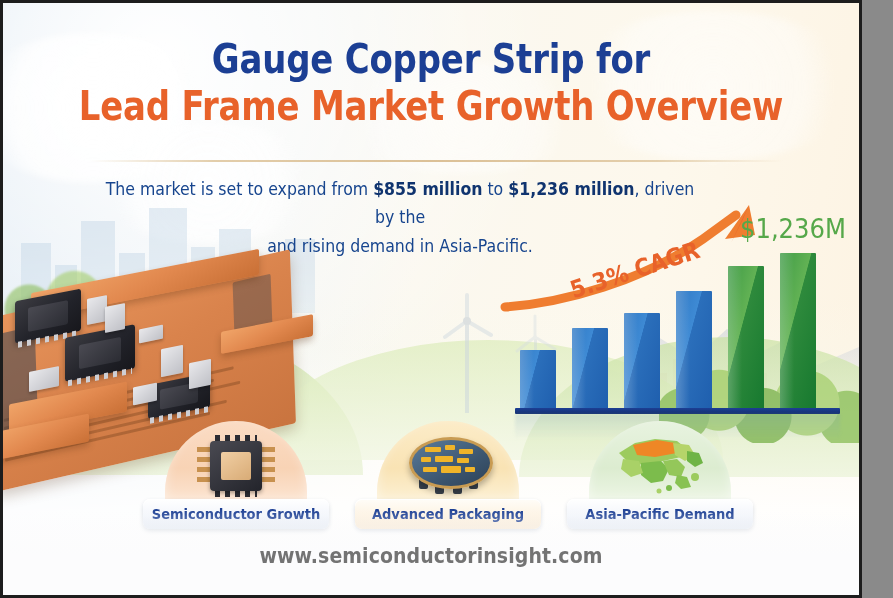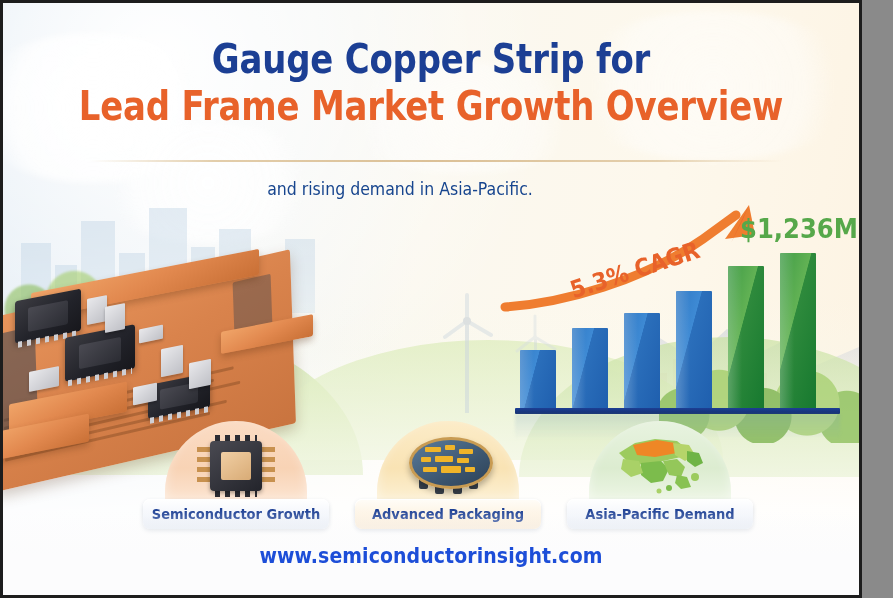--- a/index.html
+++ b/index.html
@@ -125,21 +125,21 @@
   .arrow-svg{position:absolute;left:0;top:0;width:360px;height:215px;overflow:visible;pointer-events:none;}
   .cagr{
     position:absolute;left:68px;top:78px;
     font-family:"Liberation Sans Narrow","DejaVu Sans Condensed","Liberation Sans",sans-serif;
     font-size:24px;font-weight:700;color:#e8622a;
     transform:rotate(-18deg);transform-origin:left center;white-space:nowrap;
   }
   .peak{
     position:absolute;left:237px;top:14px;
     font-family:"Liberation Sans Narrow","DejaVu Sans Condensed","Liberation Sans",sans-serif;
-    font-size:27px;font-weight:700;color:#56a84a;white-space:nowrap;
+    font-size:27px;font-weight:400;color:#56a84a;white-space:nowrap;
   }
 
   
   .pcb{position:absolute;left:-10px;top:262px;width:330px;height:190px;}
   .pcb-board{
     position:absolute;left:0;top:18px;width:300px;height:175px;
     background:linear-gradient(160deg,#e8955c 0%,#d9834c 45%,#c9743f 100%);
     transform:skewY(-11deg) rotate(-2deg);
     border-radius:3px;
     box-shadow:0 6px 14px rgba(90,50,20,.25);
@@ -207,21 +207,21 @@
     border:3px solid #c89b52;box-shadow:0 4px 6px rgba(0,0,0,.28);}
   .ic-wafer .pad{position:absolute;background:#f0b429;border-radius:1px;}
   .ic-wafer .leg{position:absolute;width:9px;height:12px;background:#39424d;border-radius:2px;}
 
   
   .ic-map{position:absolute;left:44px;top:10px;width:96px;height:66px;}
 
   .url{
     position:absolute;left:0;right:0;top:541px;text-align:center;
     font-family:"Liberation Sans Narrow","DejaVu Sans Condensed","Liberation Sans",sans-serif;
-    font-size:21px;font-weight:700;color:#1d4ed8;letter-spacing:.1px;
+    font-size:21px;font-weight:700;color:#737373;letter-spacing:.1px;
   }
   .bottom-fade{position:absolute;left:0;right:0;bottom:0;height:86px;
     background:linear-gradient(to bottom, rgba(255,255,255,0), #fcfcfd 55%);}
 </style>
 </head>
 <body>
 
 <div id="poster">
 
   <div class="bg-layer bg-sky"></div>
@@ -278,20 +278,21 @@
     </g>
   </svg>
 
   <div class="title-block">
     <div class="title-1">Gauge Copper Strip for</div>
     <div class="title-2">Lead Frame Market Growth Overview</div>
   </div>
   <div class="divider"></div>
 
   <div class="lede">
+    <span class="ln"><span>The market is set to expand from </span><b>$855 million</b><span> to </span><b>$1,236 million</b><span>, driven by the</span></span>
     <span class="ln ln3">and rising demand in Asia-Pacific.</span>
   </div>
 
   <div class="chart">
 
     <svg class="arrow-svg" viewBox="0 0 360 215">
       <path d="M2,108 C60,104 140,82 200,40 L233,16" fill="none" stroke="#ef7d30" stroke-width="9" stroke-linecap="round"></path>
       <path d="M246,6 L222,40 L252,36 Z" fill="#ef7d30"></path>
       <path d="M246,6 L228,44 L240,20 Z" fill="#e8622a"></path>
     </svg>

